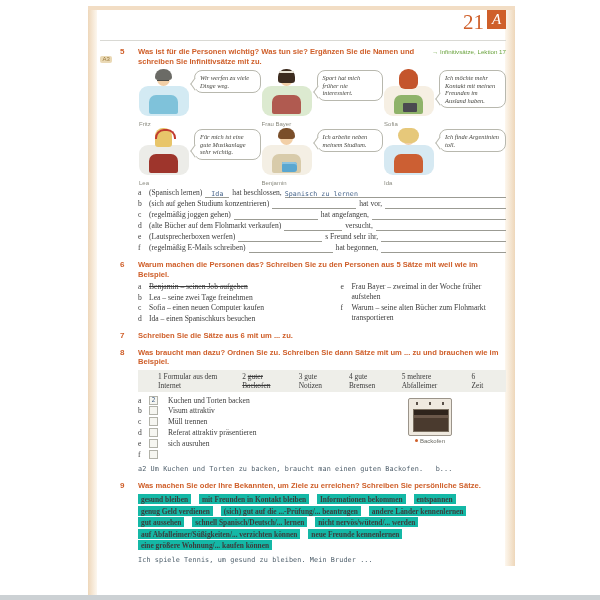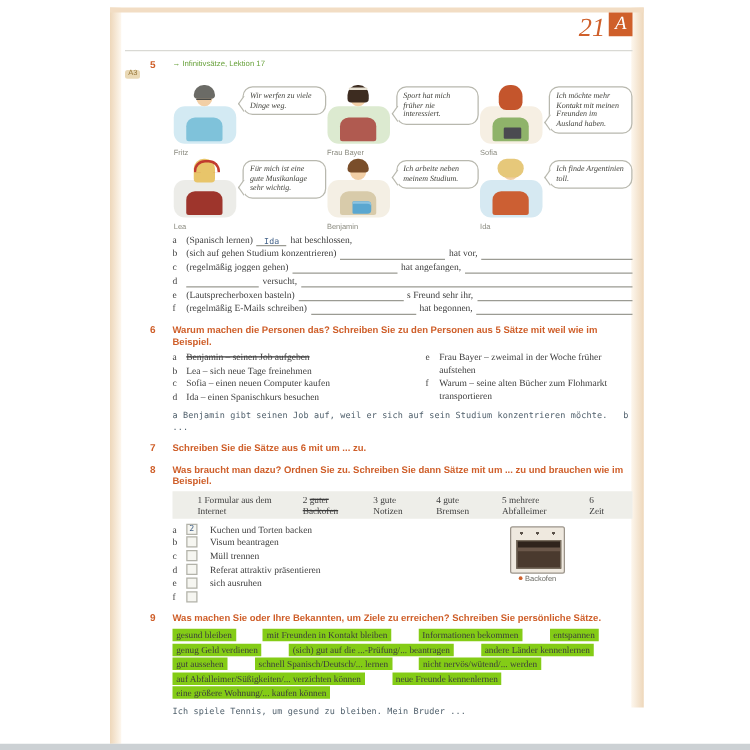--- a/index.html
+++ b/index.html
@@ -8,21 +8,21 @@
   .edge-l{position:absolute;left:88px;top:6px;width:9px;height:589px;
           background:linear-gradient(to right,#eed7ba,#fdf7ee);}
   .edge-r{position:absolute;left:505px;top:6px;width:10px;height:560px;
           background:linear-gradient(to left,#eed7ba,#fdf7ee);}
   .edge-t{position:absolute;left:88px;top:6px;width:427px;height:4px;background:#f2ddc4;}
   .bottom-strip{position:absolute;left:0;bottom:0;width:600px;height:5px;background:#ccd1d4;}
   .content{position:absolute;left:100px;top:10px;width:406px;}
 
   
   .pagehead{text-align:right;height:28px;}
-  .lesson-num{font-style:italic;color:#cf5f2a;font-size:21px;vertical-align:top;margin-right:3px;}
+  .lesson-num{color:#cf5f2a;font-size:21px;vertical-align:top;margin-right:3px;}
   .lesson-box{display:inline-block;width:19px;height:19px;background:#cf5f2a;color:#fff;
               font-style:italic;font-size:15px;line-height:19px;text-align:center;vertical-align:top;}
   .headrule{border:none;border-top:1.5px solid #d9d9d4;margin:2px 0 6px 0;}
 
   
   .ex{position:relative;margin-bottom:7px;}
   .exrow{display:flex;align-items:flex-start;}
   .badge{width:20px;flex:0 0 20px;}
   .badge span{display:inline-block;background:#ead9b5;color:#9a7b3f;font-family:"Liberation Sans",sans-serif;
               font-size:6px;padding:0.5px 2.5px;border-radius:2px;}
@@ -103,41 +103,42 @@
                    radial-gradient(circle 2px at 17px 2.5px,#5a5149 60%,transparent 62%),
                    radial-gradient(circle 2px at 30px 2.5px,#5a5149 60%,transparent 62%);}
   .oven .door{position:absolute;top:10px;left:4px;width:34px;height:21px;background:#4a3a2e;
         border:1px solid #7a6f60;box-shadow:inset 0 5px 0 #2f241c, inset 0 8px 0 #6b584a;}
   .ovencap{font-size:6px;color:#6b6b64;margin-top:2px;font-family:"Liberation Sans",sans-serif;}
   .capdot{display:inline-block;width:3px;height:3px;background:#cf5f2a;border-radius:50%;
           margin-right:2px;vertical-align:1px;}
 
   
   .phrases{font-size:7.4px;line-height:11.4px;}
-  .ph{background:#84cc16;padding:0.5px 3px;margin-right:20px;white-space:nowrap;}
+  .ph{background:#14b8a6;padding:0.5px 3px;margin-right:6px;white-space:nowrap;font-weight:bold;}
 </style>
 </head>
 <body>
 
 <div class="edge-l"></div>
 <div class="edge-r"></div>
 <div class="edge-t"></div>
 <div class="bottom-strip"></div>
 
 <div class="content">
 
   <div class="pagehead">
     <span class="lesson-num">21</span><span class="lesson-box">A</span>
   </div>
   <hr class="headrule">
 
   <div class="ex">
     <div class="exrow">
       <div class="badge"><span>A3</span></div>
       <div class="num">5</div>
+      <div class="title">Was ist für die Personen wichtig? Was tun sie? Ergänzen Sie die Namen und schreiben Sie Infinitivsätze mit zu.</div>
       <div class="ref">→ Infinitivsätze, Lektion 17</div>
     </div>
     <div class="exbody">
       <div class="prow">
         <div class="pcell">
           <div class="fig f-fritz">
             <div class="bg"></div>
             <div class="hair"></div>
             <div class="head"></div>
             <div class="acc"></div>
@@ -202,44 +203,46 @@
           </div>
           <div class="bubble"><span>Ich finde Argentinien toll.</span></div>
         </div>
       </div>
 
       <div class="fline">
         <span class="flet">a</span>
         <span>(Spanisch lernen)</span>
         <span class="bl bl1a"><span class="hand">Ida</span></span>
         <span>hat beschlossen,</span>
+        <span class="bl bl2"><span class="hand">Spanisch zu lernen</span></span>
       </div>
       <div class="fline">
         <span class="flet">b</span>
         <span>(sich auf gehen Studium konzentrieren)</span>
         <span class="bl bl1"></span>
         <span>hat vor,</span>
         <span class="bl bl2"></span>
       </div>
       <div class="fline">
         <span class="flet">c</span>
         <span>(regelmäßig joggen gehen)</span>
         <span class="bl bl1"></span>
         <span>hat angefangen,</span>
         <span class="bl bl2"></span>
       </div>
       <div class="fline">
         <span class="flet">d</span>
+        <span>(alte Bücher auf dem Flohmarkt verkaufen)</span>
         <span class="bl" style="flex:0 0 58px;"></span>
         <span>versucht,</span>
         <span class="bl bl2"></span>
       </div>
       <div class="fline">
         <span class="flet">e</span>
-        <span>(Lautsprecherboxen basteln)</span>
+        <span>(Lautsprecherboxen werfen)</span>
         <span class="bl bl1"></span>
         <span>s Freund sehr ihr,</span>
         <span class="bl bl2"></span>
       </div>
       <div class="fline">
         <span class="flet">f</span>
         <span>(regelmäßig E-Mails schreiben)</span>
         <span class="bl bl1"></span>
         <span>hat begonnen,</span>
         <span class="bl bl2"></span>
@@ -255,46 +258,41 @@
     </div>
     <div class="exbody">
       <div class="cols">
         <div class="col1">
           <div class="li">
               <span class="flet">a</span>
               <span class="struck">Benjamin – seinen Job aufgeben</span>
             </div>
           <div class="li">
               <span class="flet">b</span>
-              <span>Lea – sich neue Tage freinehmen</span>
+              <span>Lea – seine zwei Tage freinehmen</span>
             </div>
           <div class="li">
               <span class="flet">c</span>
               <span>Sofia – einen neuen Computer kaufen</span>
             </div>
           <div class="li">
               <span class="flet">d</span>
               <span>Ida – einen Spanischkurs besuchen</span>
             </div>
         </div>
         <div class="col2">
           <div class="li">
               <span class="flet">e</span>
               <span>Frau Bayer – zweimal in der Woche früher aufstehen</span>
             </div>
           <div class="li">
               <span class="flet">f</span>
               <span>Warum – seine alten Bücher zum Flohmarkt transportieren</span>
             </div>
         </div>
-      </div>
-      <div class="example handg">
-        <span>a</span>
-        <span>Benjamin gibt seinen Job auf, weil er sich auf sein Studium konzentrieren möchte.</span>&nbsp;&nbsp;
-        <span>b ...</span>
       </div>
     </div>
   </div>
 
   <div class="ex">
     <div class="exrow">
       <div class="badge"></div>
       <div class="num">7</div>
       <div class="title">Schreiben Sie die Sätze aus 6 mit um ... zu.</div>
     </div>
@@ -311,33 +309,38 @@
         <span><b>1</b> <span>Formular aus dem Internet</span></span>
         <span><b>2</b> <span class="struck">guter Backofen</span></span>
         <span><b>3</b> <span>gute Notizen</span></span>
         <span><b>4</b> <span>gute Bremsen</span></span>
         <span><b>5</b> <span>mehrere Abfalleimer</span></span>
         <span><b>6</b> <span>Zeit</span></span>
       </div>
       <div class="ex8list">
         <div class="ex8items">
           <div class="li"><span class="flet">a</span><span class="chk hand">2</span>&nbsp;<span>Kuchen und Torten backen</span></div>
-          <div class="li"><span class="flet">b</span><span class="chk"></span>&nbsp;<span>Visum beantragen</span></div>
+          <div class="li"><span class="flet">b</span><span class="chk"></span>&nbsp;<span>Visum attraktiv</span></div>
           <div class="li"><span class="flet">c</span><span class="chk"></span>&nbsp;<span>Müll trennen</span></div>
           <div class="li"><span class="flet">d</span><span class="chk"></span>&nbsp;<span>Referat attraktiv präsentieren</span></div>
           <div class="li"><span class="flet">e</span><span class="chk"></span>&nbsp;<span>sich ausruhen</span></div>
           <div class="li"><span class="flet">f</span><span class="chk"></span>&nbsp;</div>
         </div>
         <div class="oven-wrap">
           <div class="oven">
             <div class="knobs"></div>
             <div class="door"></div>
           </div>
           <div class="ovencap"><span class="capdot"></span><span>Backofen</span></div>
         </div>
+      </div>
+      <div class="example handg">
+        <span>a2</span>
+        <span>Um Kuchen und Torten zu backen, braucht man einen guten Backofen.</span>&nbsp;&nbsp;
+        <span>b...</span>
       </div>
     </div>
   </div>
 
   <div class="ex">
     <div class="exrow">
       <div class="badge"></div>
       <div class="num">9</div>
       <div class="title">Was machen Sie oder Ihre Bekannten, um Ziele zu erreichen? Schreiben Sie persönliche Sätze.</div>
     </div>

